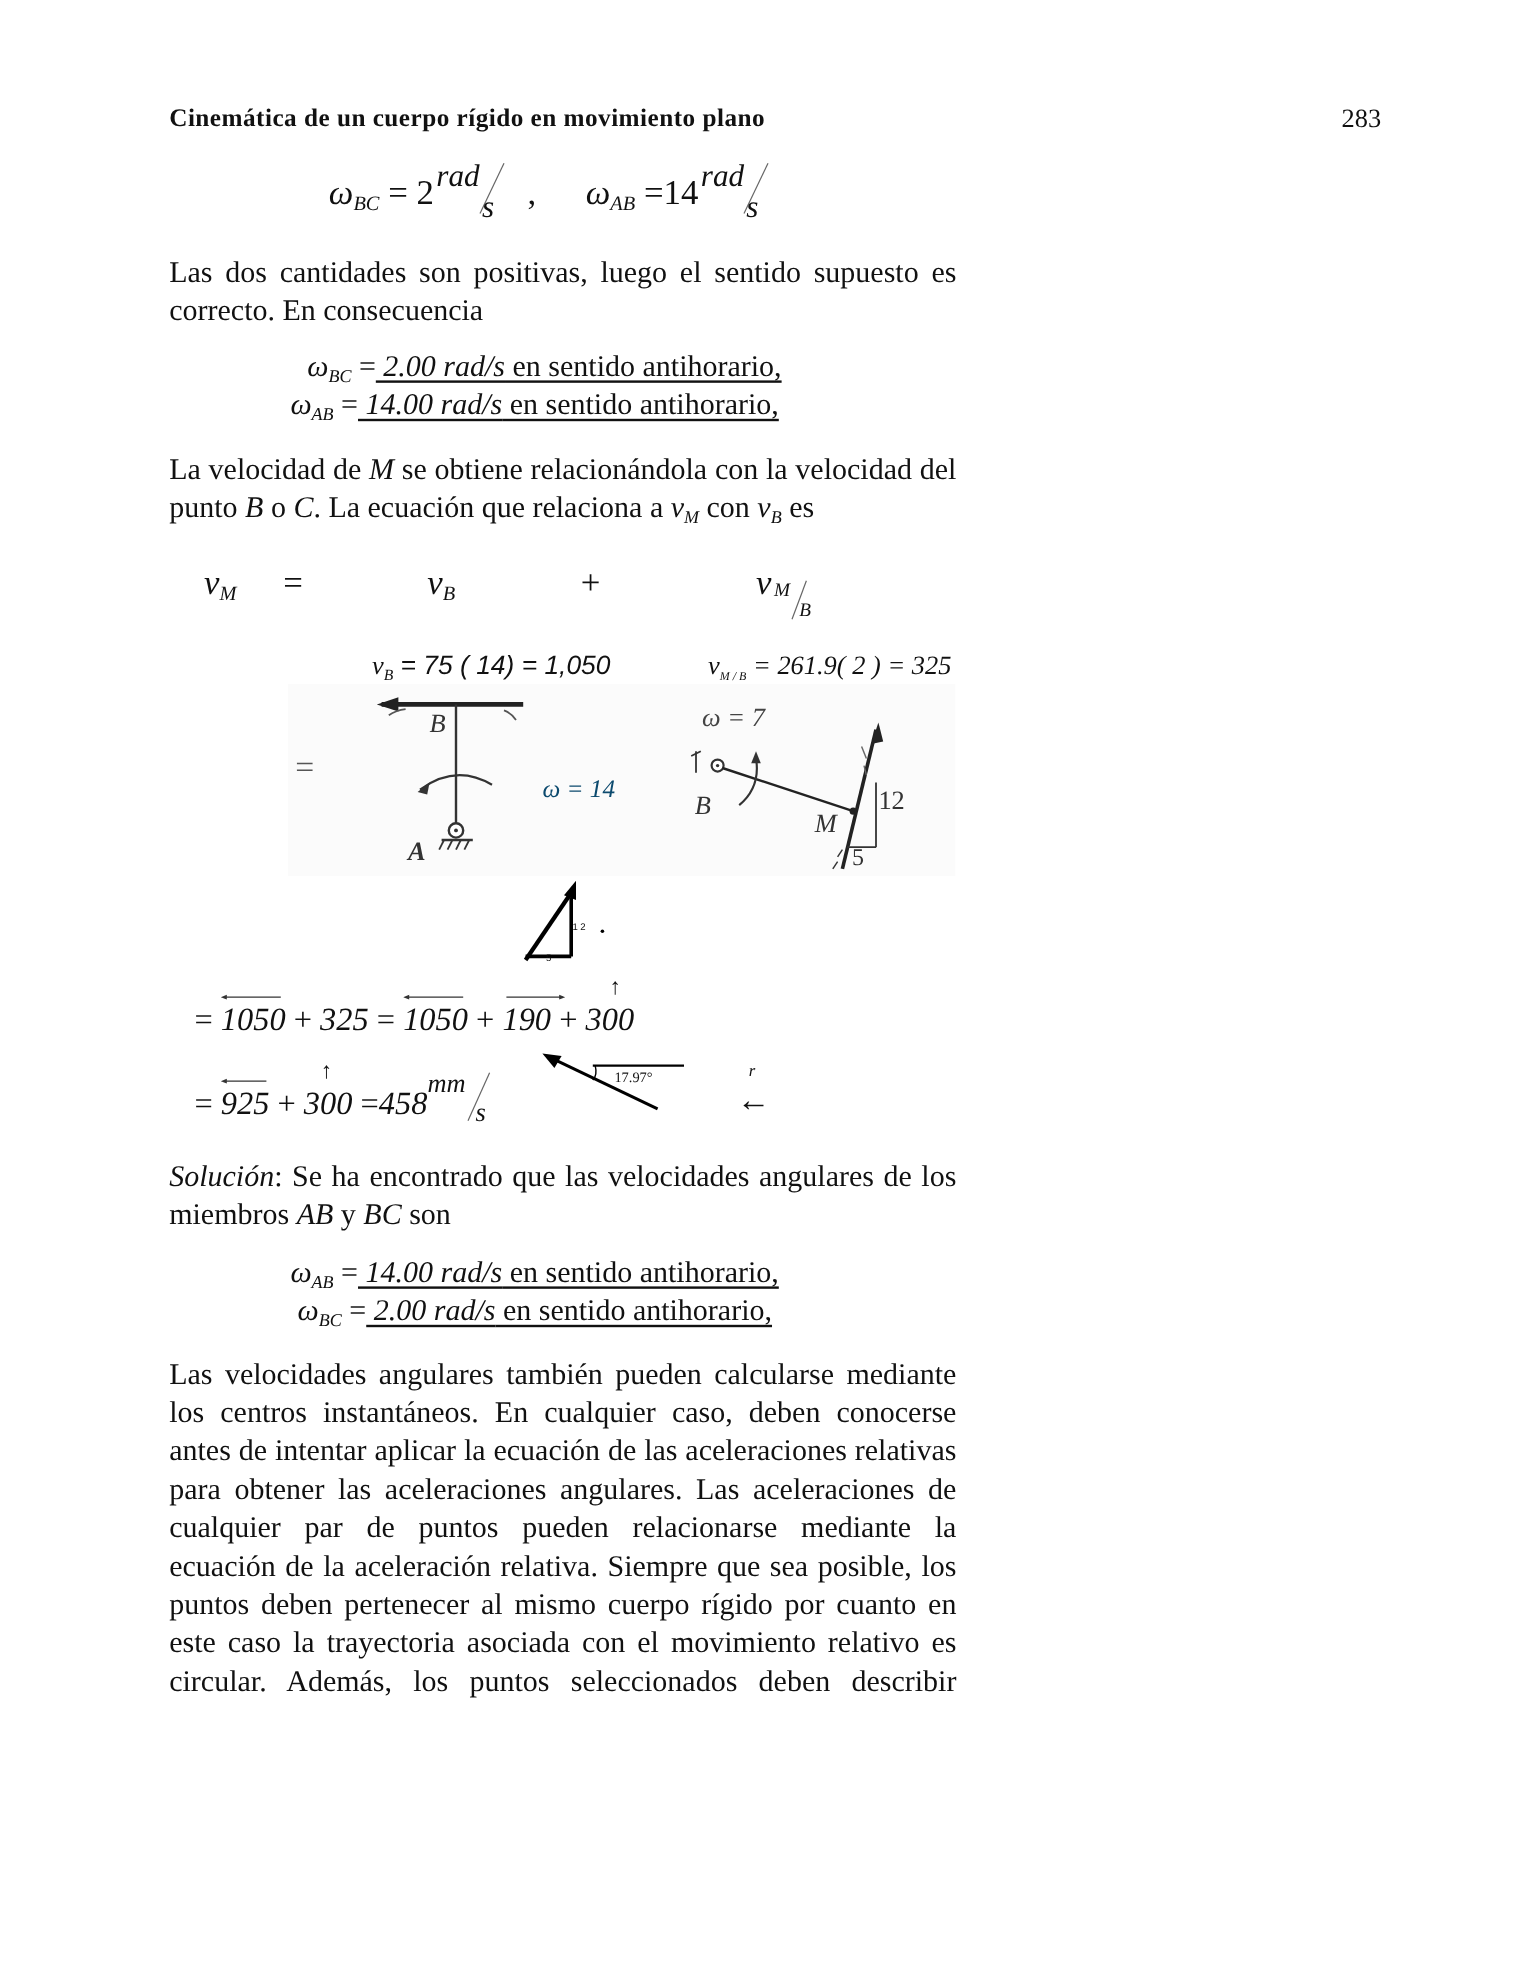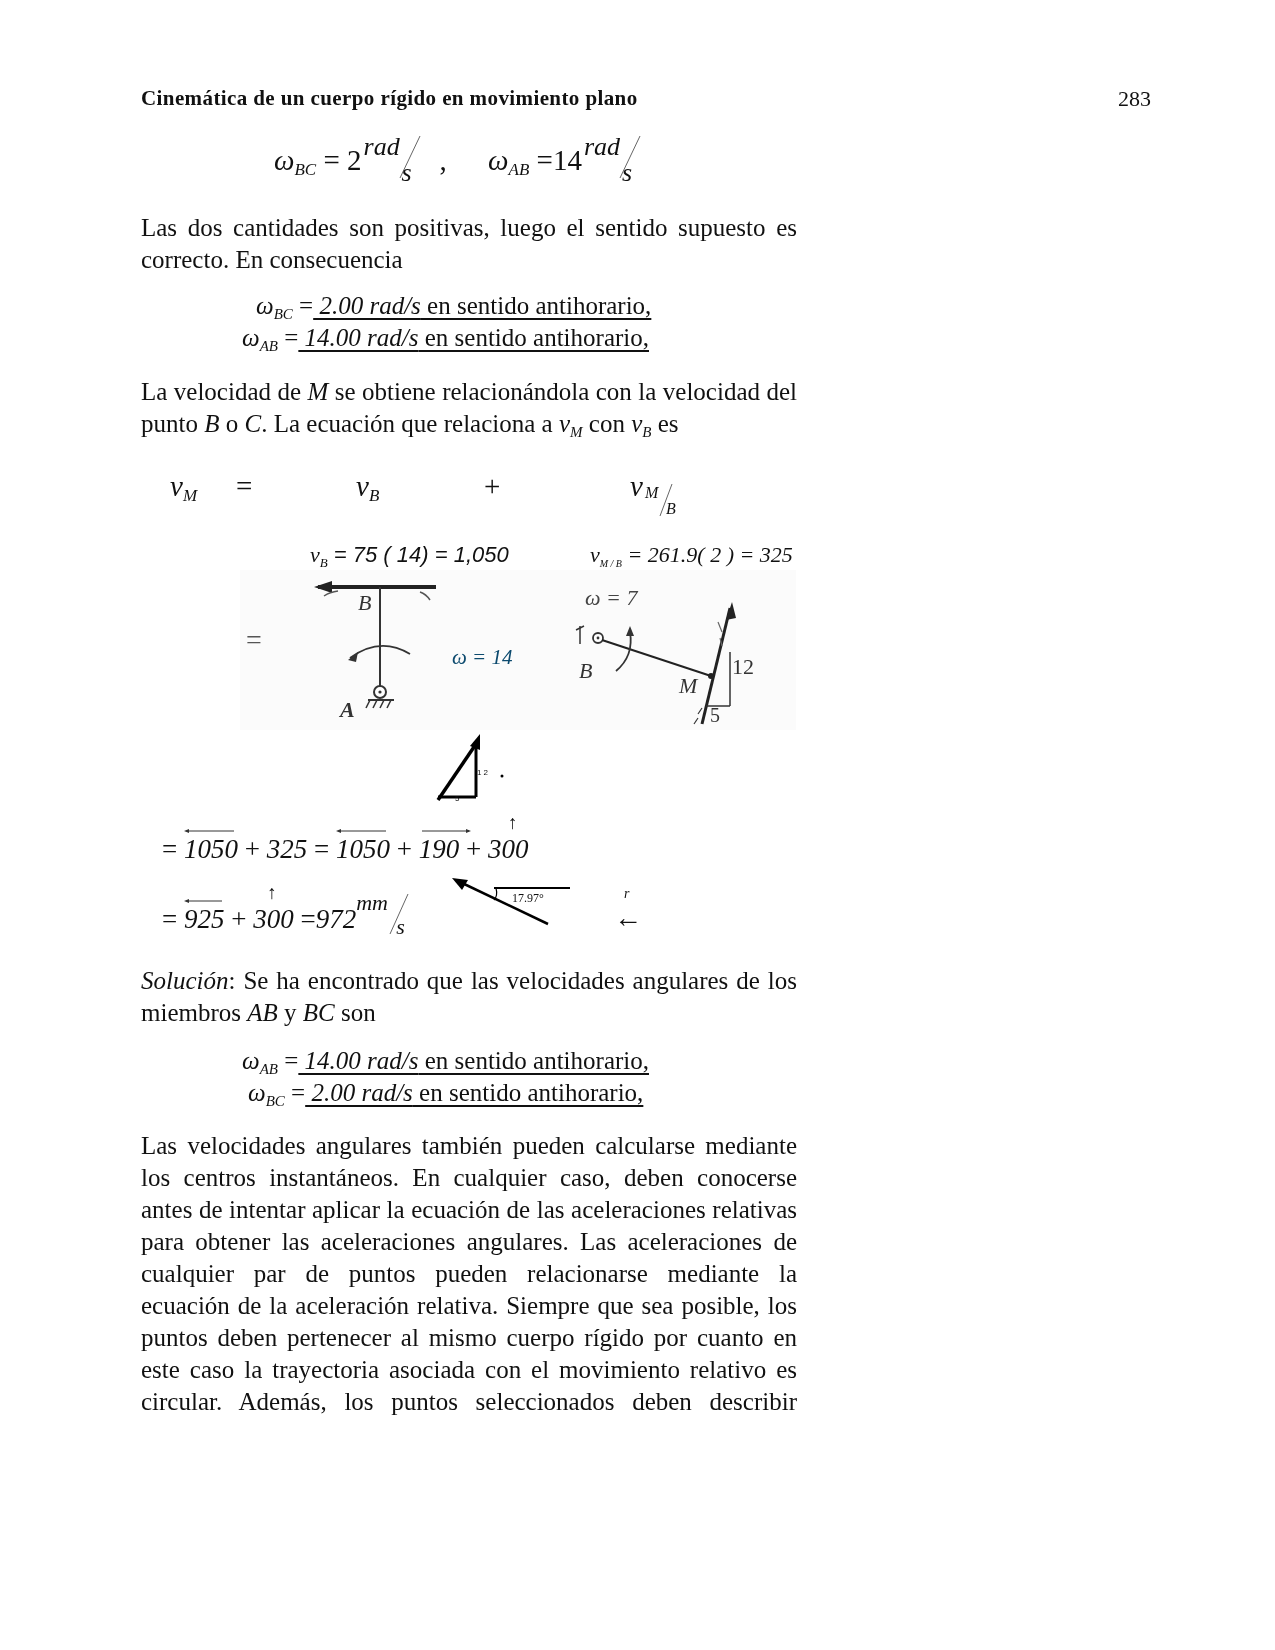--- a/index.html
+++ b/index.html
@@ -152,21 +152,21 @@
       </svg><span>190</span></span><span> + </span><span class="vecover it"><span style="position:absolute; left:20px; top:-22px; font-size:19px; font-style:normal;">↑</span><span>300</span></span></div>
 
 <div class="abs" style="left:162px; top:900px; font-size:27px; white-space:nowrap;">
   <span>=</span>
   <span class="vecover it"><svg class="arr" width="40" height="10" style="top:-8px;">
         <line x1="3" y1="5" x2="38" y2="5" stroke="#333" stroke-width="1"></line>
         <polygon points="0,5 5,3 5,7" fill="#333"></polygon>
       </svg><span>925</span></span>
   <span>+</span>
   <span class="vecover it"><span style="position:absolute; left:14px; top:-22px; font-size:19px; font-style:normal;">↑</span><span>300</span></span>
-  <span>=</span><span class="it">972</span><span class="frac" style="width:60px; height:28px;">
+  <span>=</span><span class="it">458</span><span class="frac" style="width:60px; height:28px;">
     <span style="position:absolute; left:0; top:-10px; font-size:22px;">mm</span>
     <svg width="40" height="48" style="position:absolute; left:18px; top:-8px;">
         <line x1="34" y1="2" x2="16" y2="42" stroke="#666" stroke-width="1"></line>
       </svg>
     <span style="position:absolute; left:40px; top:14px; font-size:22px;">s</span>
   </span>
 </div>
 
 <svg class="abs" style="left:448px; top:876px;" width="130" height="56">
   <line x1="46" y1="12" x2="122" y2="12" stroke="#000" stroke-width="2"></line>

